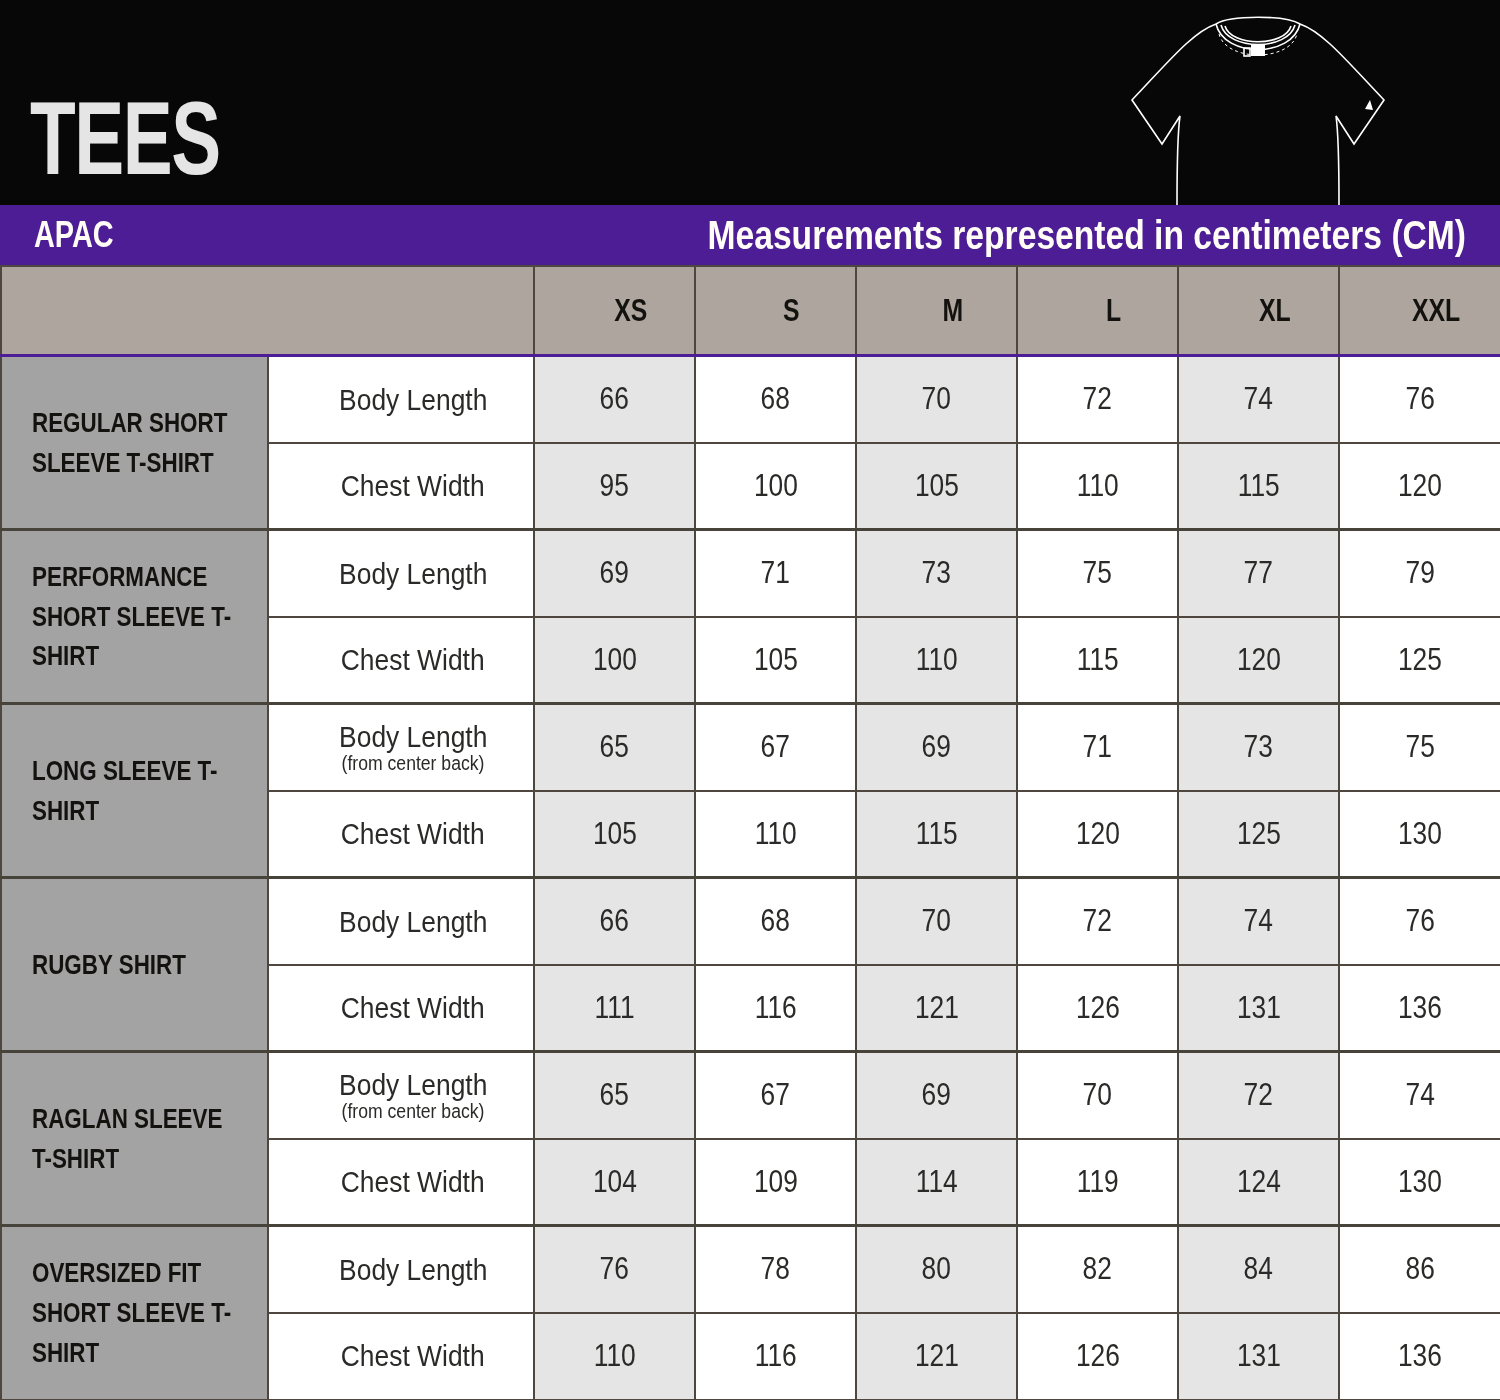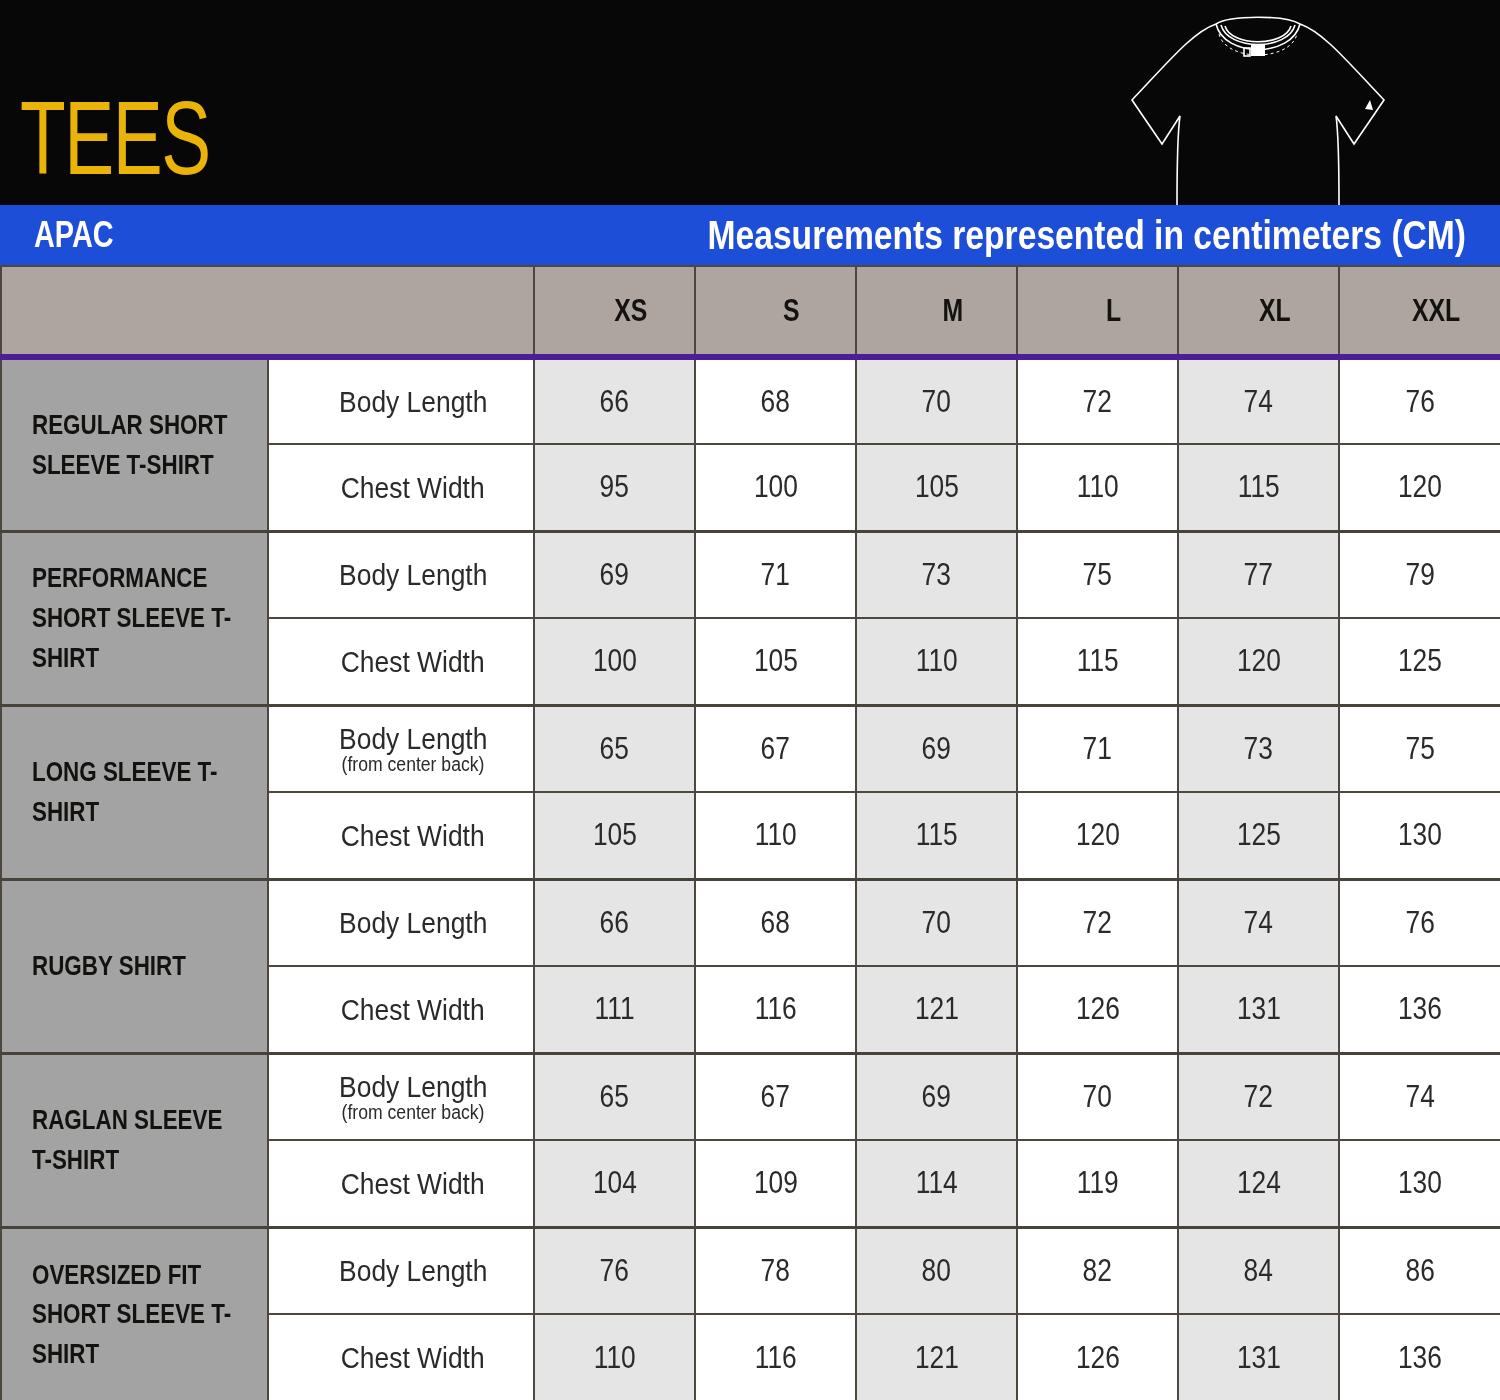--- a/index.html
+++ b/index.html
@@ -1,37 +1,37 @@
 <!DOCTYPE html>
 <html><head>
 <meta charset="utf-8">
 <style>
   html,body{margin:0;padding:0;}
   body{width:1500px;height:1400px;font-family:"Liberation Sans",sans-serif;background:#ffffff;}
   .poster{width:1500px;height:1400px;display:flex;flex-direction:column;overflow:hidden;}
 
   
   .hero{position:relative;height:205px;background:#070707;overflow:hidden;flex:none;}
-  .hero-title{position:absolute;left:20px;top:86px;color:#eab308;font-weight:normal;font-size:104px;line-height:1;white-space:nowrap;}
+  .hero-title{position:absolute;left:30px;top:86px;color:#e5e5e5;font-weight:bold;font-size:104px;line-height:1;white-space:nowrap;}
   .cond-l{display:inline-block;transform:scaleX(0.72);transform-origin:left center;letter-spacing:-2px;}
   .tshirt-art{position:absolute;top:12px;right:102px;}
 
   
-  .bar{height:60px;background:#1d4ed8;display:flex;align-items:center;justify-content:space-between;
+  .bar{height:60px;background:#4c1d95;display:flex;align-items:center;justify-content:space-between;
        padding:0 34px;box-sizing:border-box;flex:none;color:#fffdf6;font-weight:bold;}
   .bar-region{font-size:37px;}
   .bar-region .c{display:inline-block;transform:scaleX(0.78);transform-origin:left center;}
   .bar-note{font-size:41px;}
   .bar-note .c{display:inline-block;transform:scaleX(0.82);transform-origin:right center;}
 
   
   table{width:1500px;height:1135px;border-collapse:collapse;table-layout:fixed;background:#fff;
         border:2px solid #47423a;}
   th,td{border:2px solid #4d4740;padding:0;text-align:center;vertical-align:middle;}
-  thead th{background:#aea69e;height:87px;border-bottom:6px solid #4c1d95;padding-left:32px;}
+  thead th{background:#aea69e;height:87px;border-bottom:3px solid #4c1d95;padding-left:32px;}
   thead th.corner{background:#aea69e;}
   .size-label{display:inline-block;transform:scaleX(0.8);font-weight:bold;font-size:31px;color:#14120f;}
   tbody tr{height:87px;}
   tr.group-start td{border-top:3px solid #47423a;}
   td.cat{background:#a3a3a3;text-align:left;padding-left:30px;}
   .cat-name{display:inline-block;width:258px;transform:scaleX(0.8);transform-origin:left center;
             font-weight:bold;font-size:28px;line-height:1.42;color:#14120f;}
   td.lbl{background:#ffffff;}
   .lblwrap{line-height:1.05;margin-left:24px;}
   .lbl-main{display:inline-block;transform:scaleX(0.88);font-size:30px;color:#2a2a28;}

